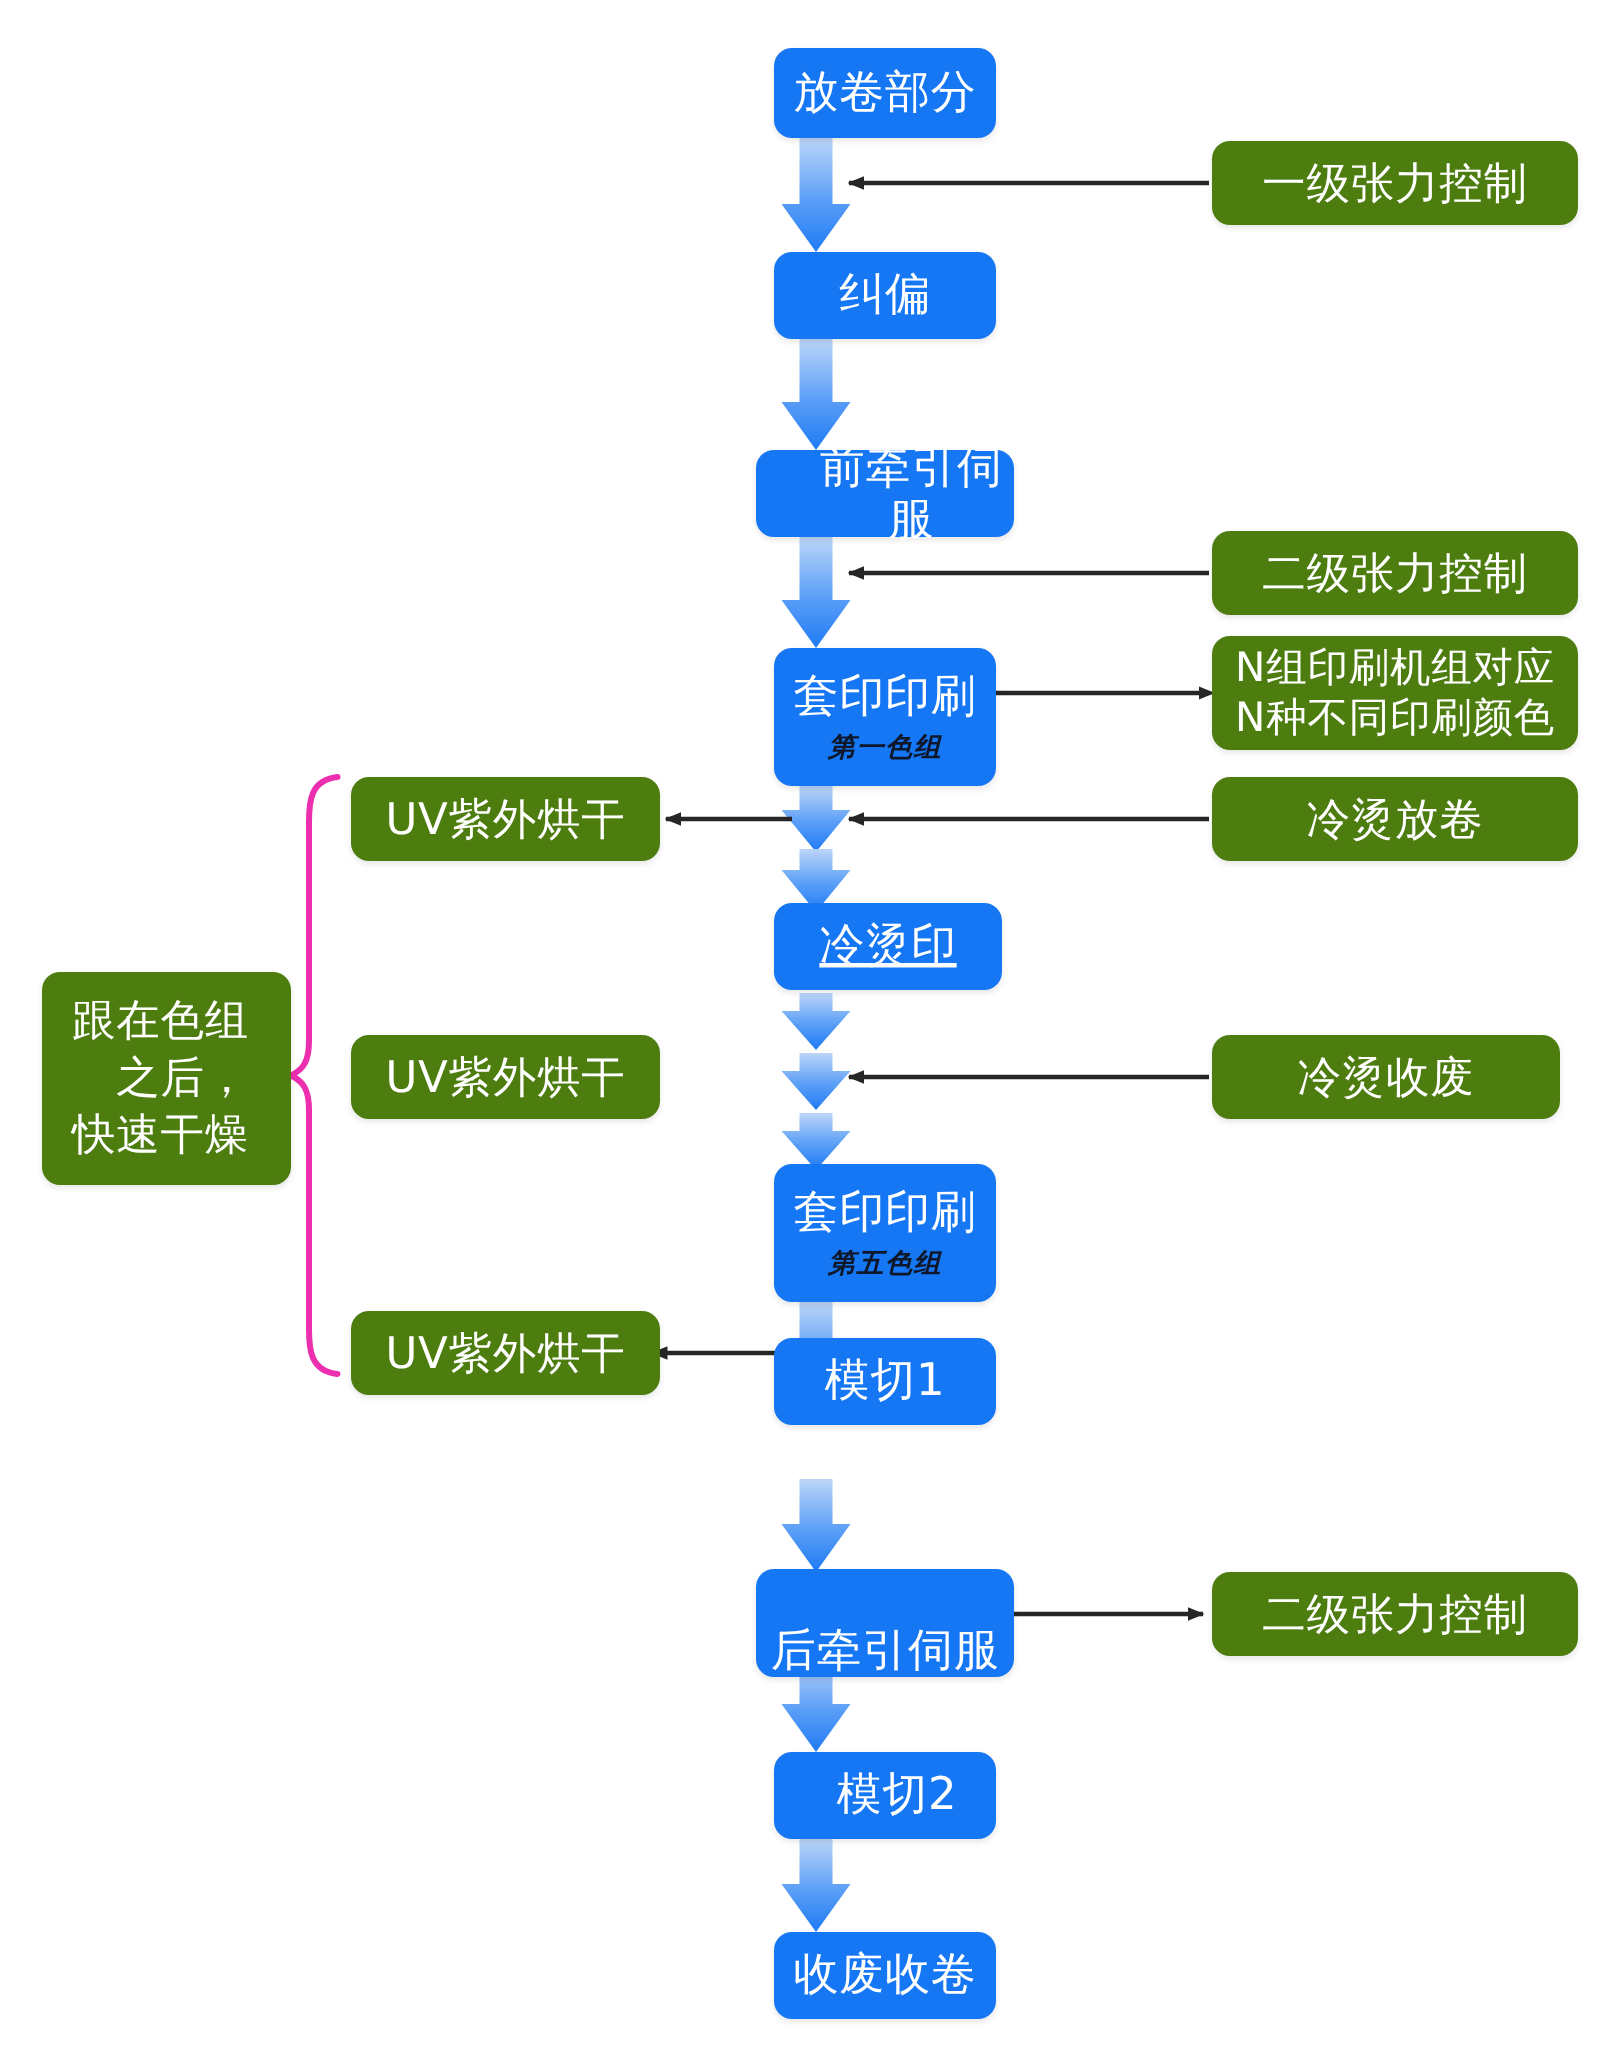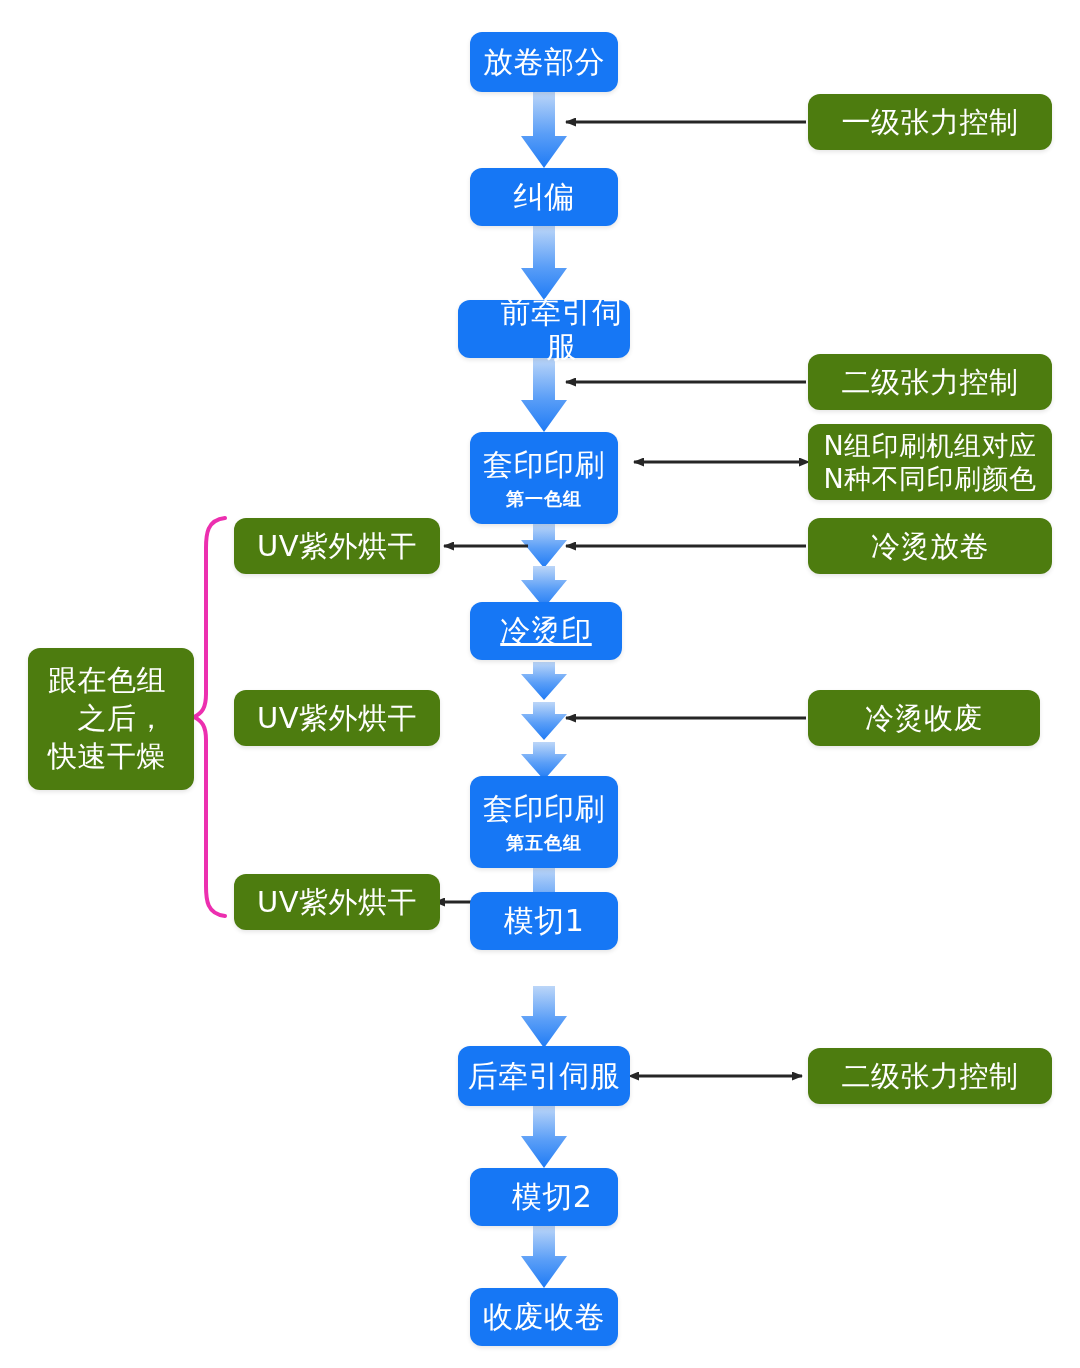--- a/index.html
+++ b/index.html
@@ -28,33 +28,35 @@
     color: #ffffff;
     border-radius: 12px;
     line-height: 1.18;
     white-space: pre-line;
     letter-spacing: 0.5px;
   }
   .node.blue {
     background: #1677f5;
     font-size: 30px;
     box-shadow: 0 2px 4px rgba(0,0,0,0.10);
+    margin-left: 46px;
   }
   .node.pink {
     background: #4d7c0f;
     font-size: 29px;
     box-shadow: 0 2px 4px rgba(0,0,0,0.10);
   }
   .node .sub {
     display: block;
     font-size: 18px;
-    color: #ffffff;
+    color: #0f172a;
     margin-top: 6px;
     letter-spacing: 1px;
     font-weight: 600;
+    font-style: italic;
   }
   .node.two-line {
     font-size: 27px;
     line-height: 1.24;
   }
   .node.three-line {
     font-size: 29px;
     line-height: 1.3;
     text-align: right;
     align-items: flex-start;
@@ -166,21 +168,21 @@
 
   <div class="node blue" style="left:470px; top:776px; width:148px; height:92px;">
     <span>套印印刷</span>
     <span class="sub">第五色组</span>
   </div>
 
   <div class="node blue" style="left:470px; top:892px; width:148px; height:58px;">
     <span>模切1</span>
   </div>
 
-  <div class="node blue" style="left:458px; top:1046px; width:172px; height:60px;">
+  <div class="node blue" style="left:458px; top:1046px; width:172px; height:72px;justify-content:flex-end;">
     <span>后牵引伺服</span>
   </div>
 
   <div class="node blue" style="left:470px; top:1168px; width:148px; height:58px;padding-left:16px;">
     <span>模切2</span>
   </div>
 
   <div class="node blue" style="left:470px; top:1288px; width:148px; height:58px;">
     <span>收废收卷</span>
   </div>

